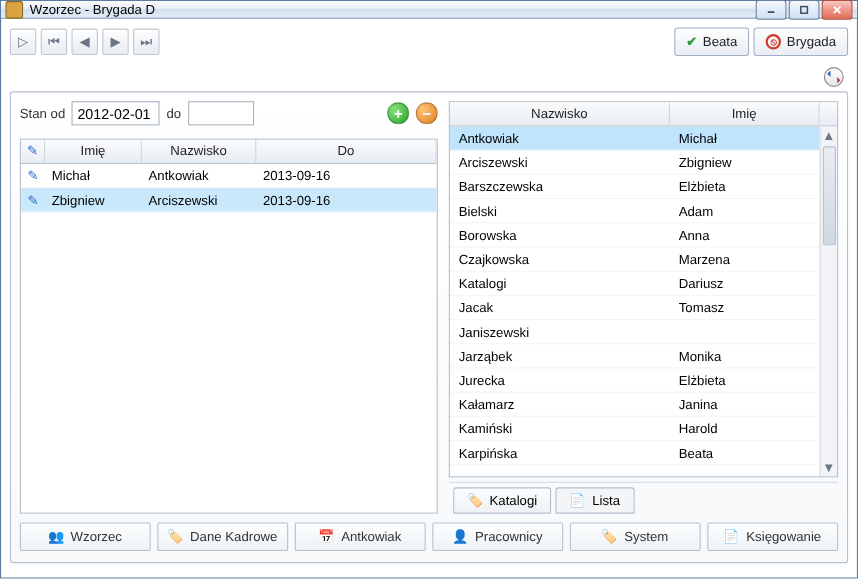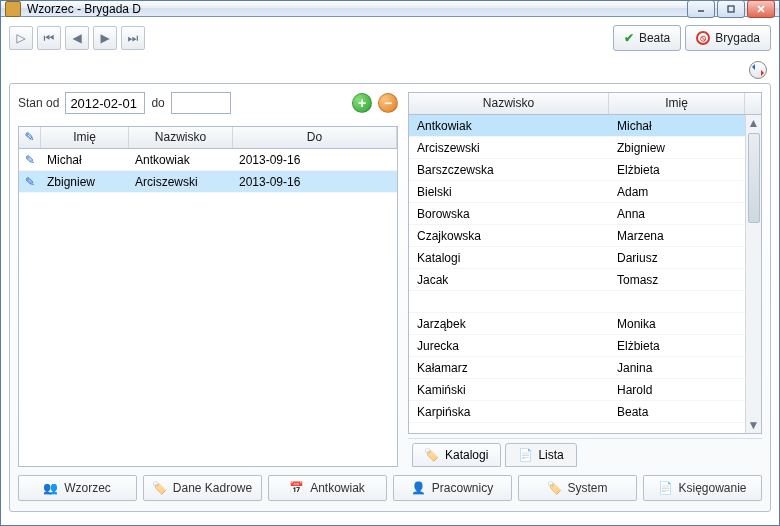--- a/index.html
+++ b/index.html
@@ -188,20 +188,21 @@
                 </div>
                 <div class="rrow">
                   <div class="rcell rc-n">Katalogi</div>
                   <div class="rcell rc-i">Dariusz</div>
                 </div>
                 <div class="rrow">
                   <div class="rcell rc-n">Jacak</div>
                   <div class="rcell rc-i">Tomasz</div>
                 </div>
                 <div class="rrow">
+                  <div class="rcell rc-n">Janiszewski</div>
                 </div>
                 <div class="rrow">
                   <div class="rcell rc-n">Jarząbek</div>
                   <div class="rcell rc-i">Monika</div>
                 </div>
                 <div class="rrow">
                   <div class="rcell rc-n">Jurecka</div>
                   <div class="rcell rc-i">Elżbieta</div>
                 </div>
                 <div class="rrow">

